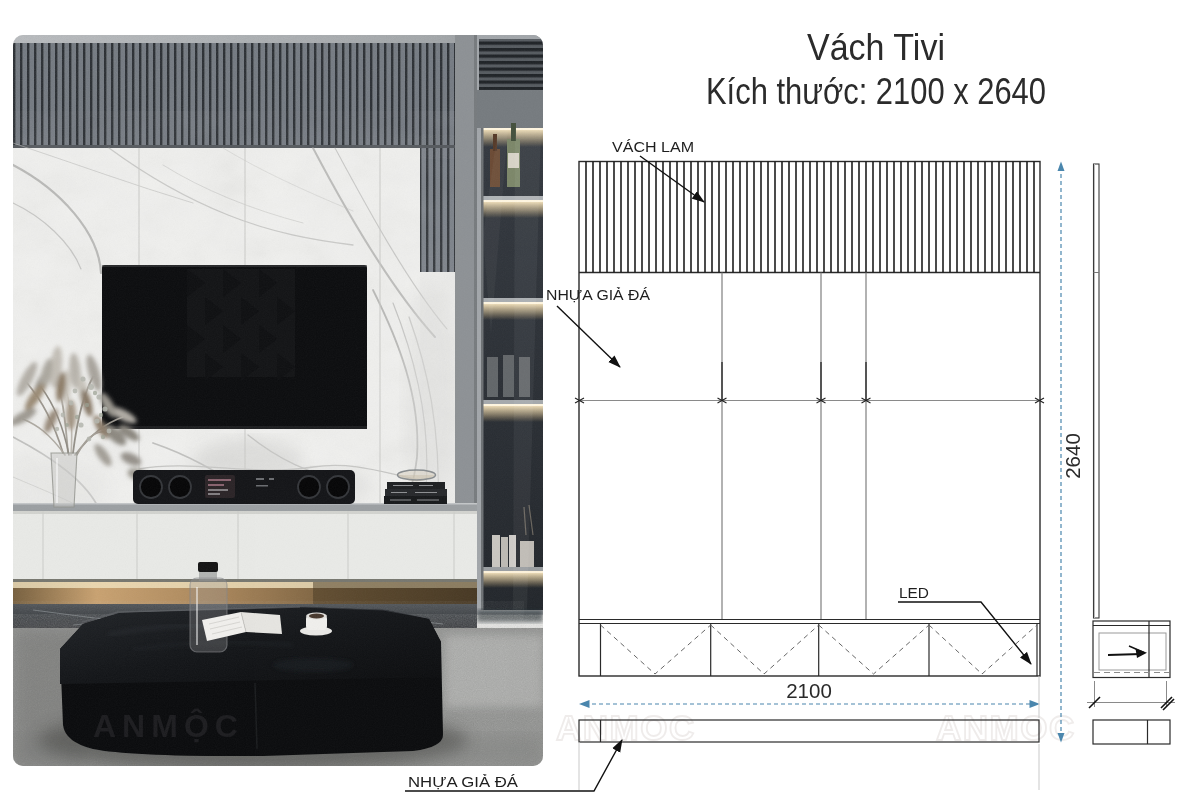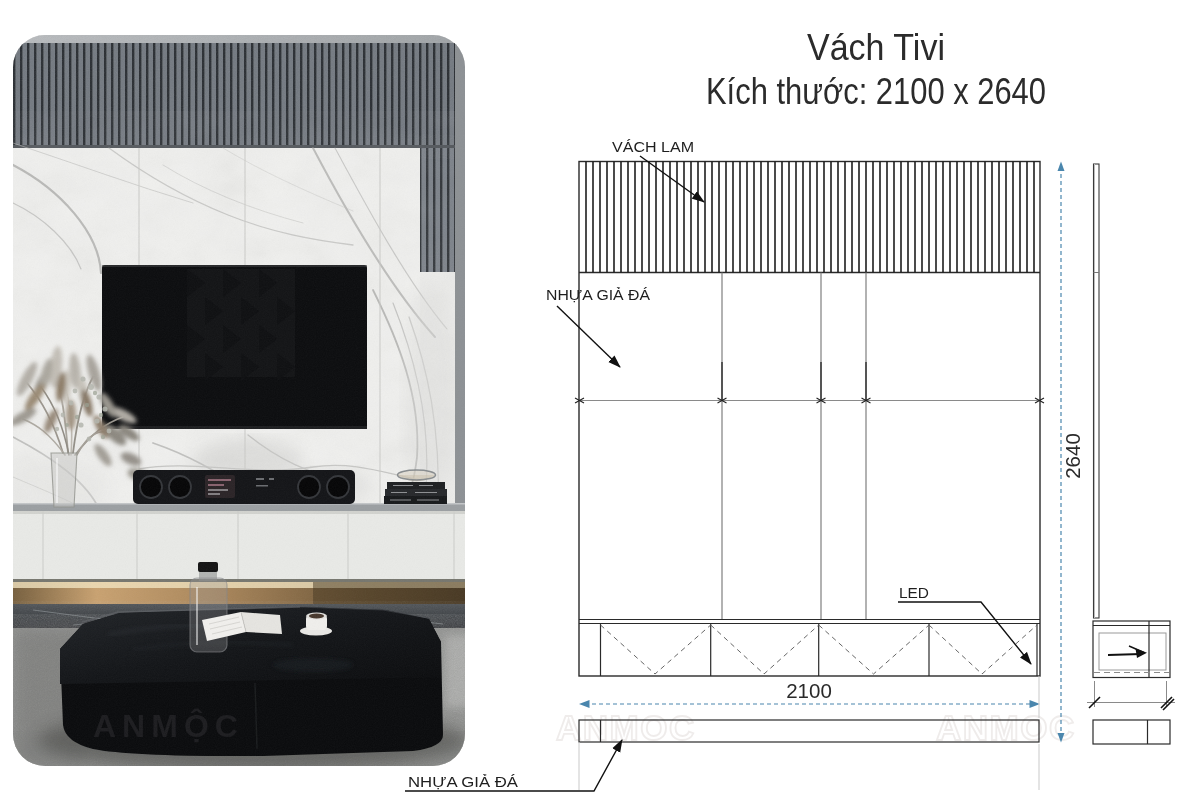--- a/index.html
+++ b/index.html
@@ -1,18 +1,18 @@
 <!DOCTYPE html>
 <html><head>
 <meta charset="utf-8">
 <style>
   html,body{margin:0;padding:0;}
   body{width:1200px;height:800px;background:#ffffff;position:relative;overflow:hidden;
        font-family:"Liberation Sans", sans-serif;}
-  #photo{position:absolute;left:13px;top:35px;width:452px;height:731px;border-radius:32px;overflow:hidden;}
+  #photo{position:absolute;left:13px;top:35px;width:530px;height:731px;border-radius:10px;overflow:hidden;}
   #diag{position:absolute;left:0;top:0;}
 </style>
 </head>
 <body>
 
 <div id="photo">
 <svg width="530" height="731" viewBox="0 0 530 731" xmlns="http://www.w3.org/2000/svg">
 <defs>
   <pattern id="slat" width="7" height="8" patternUnits="userSpaceOnUse">
     <rect width="7" height="8" fill="#7a8088"></rect>

